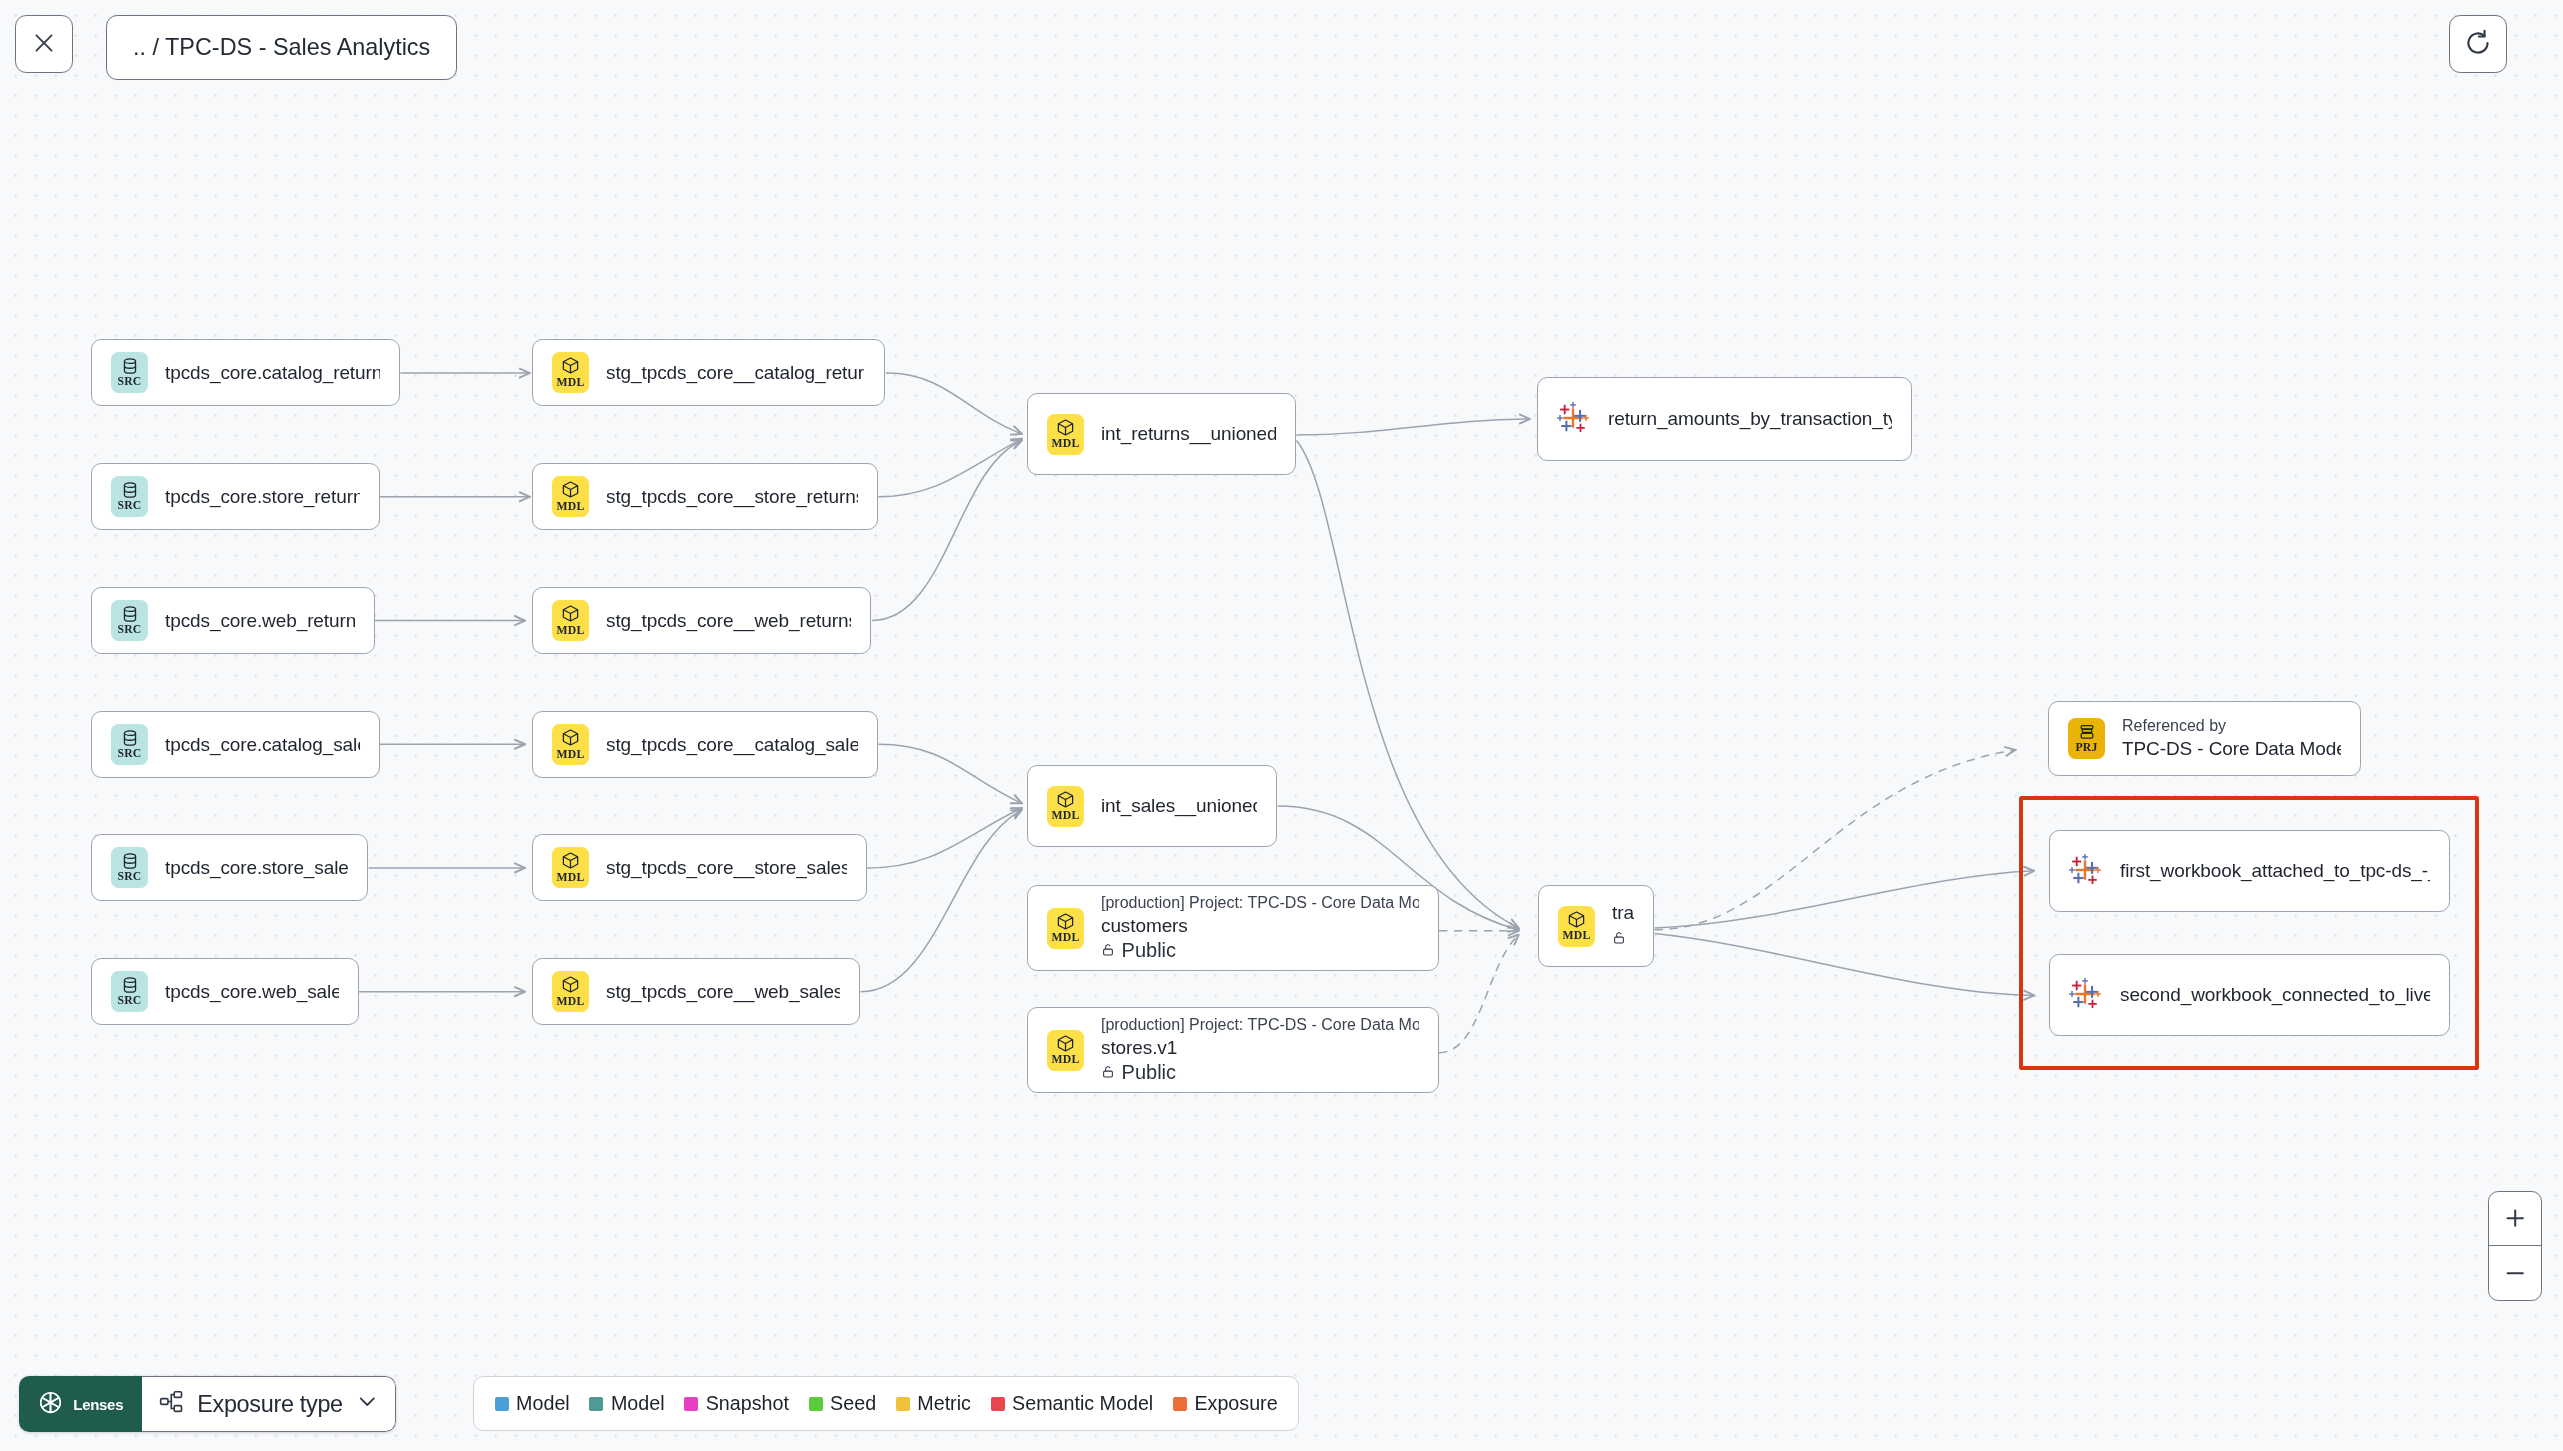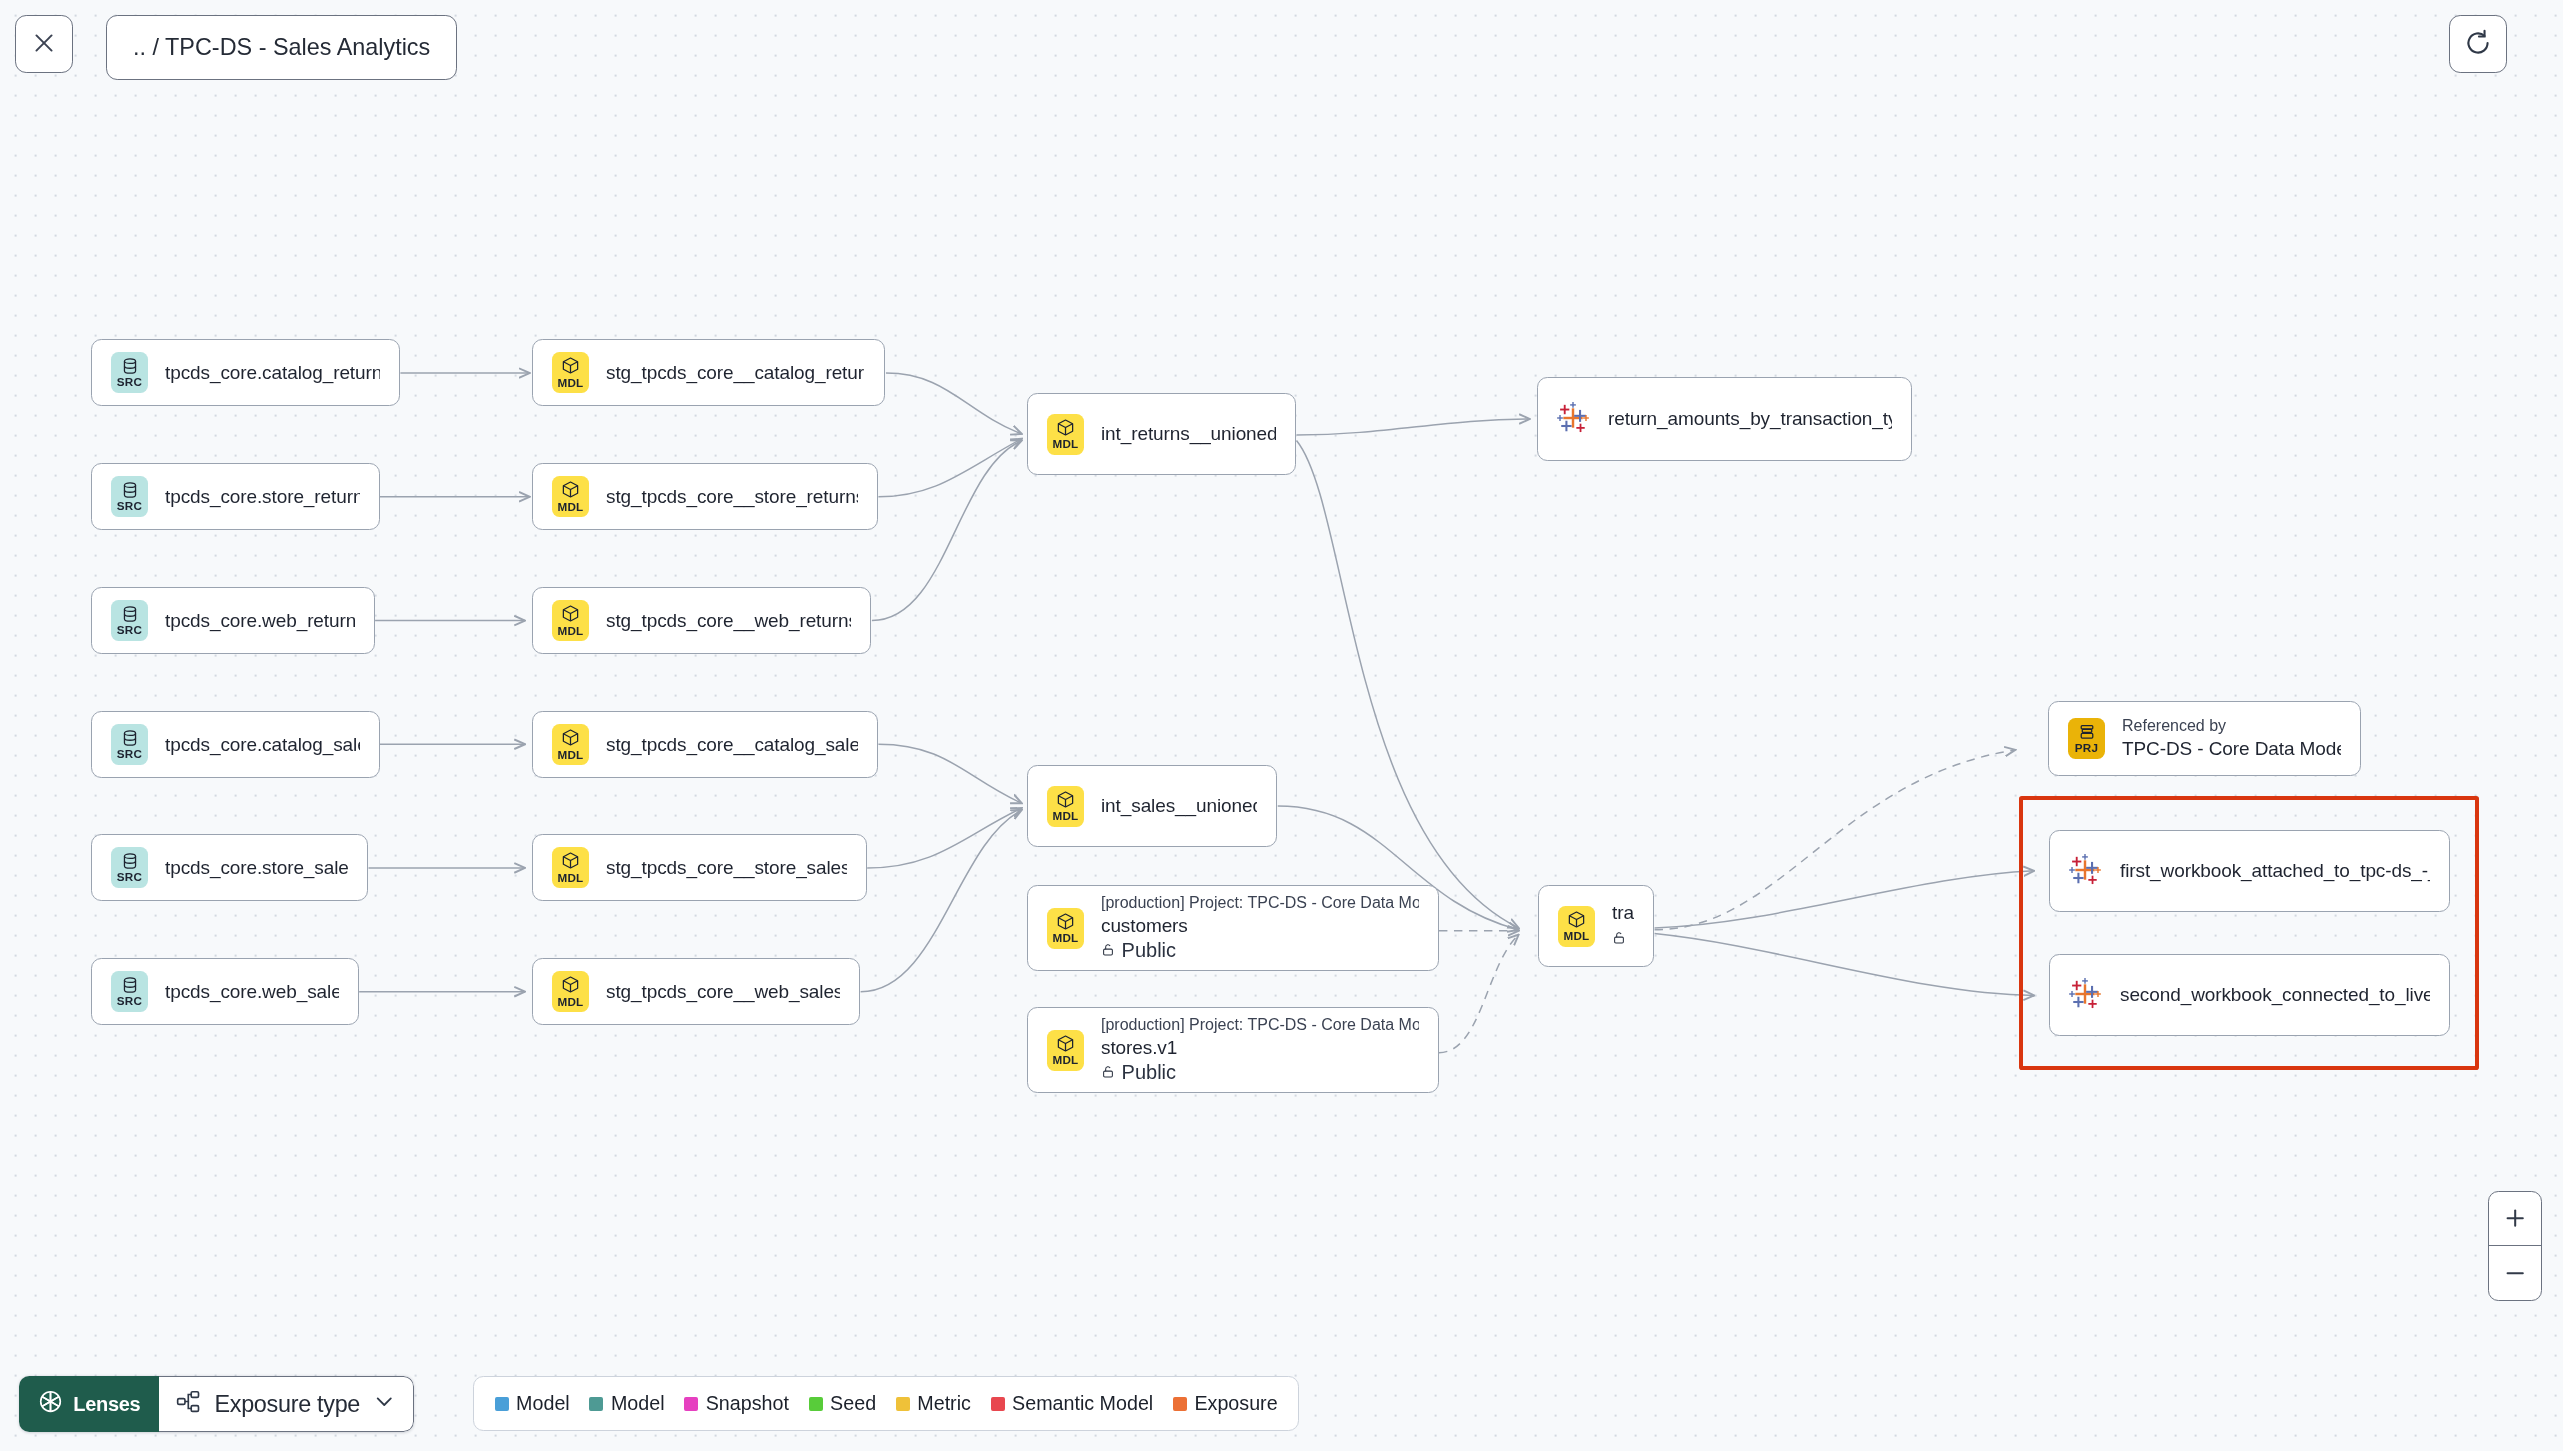--- a/index.html
+++ b/index.html
@@ -71,21 +71,21 @@
     align-items: center; justify-content: center;
     margin-right: 17px;
   }
   .badge.src { background: #b9e4e2; }
   .badge.mdl { background: #fde047; }
   .badge.prj { background: #eab308; }
   .badge .glyph { line-height: 0; }
   .badge .code {
     font-size: 11.7px; font-weight: 600; color: #1d2330;
     letter-spacing: 0.2px; margin-top: 0.9px;
-    font-family: Liberation Sans, sans-serif;
+    font-family: Liberation Serif, serif;
   }
   .node .label {
     font-size: 19px; color: #1f2430; white-space: nowrap;
     overflow: hidden; letter-spacing: -0.1px;
   }
   .node .stack { display: flex; flex-direction: column; gap: 2.8px; overflow: hidden; }
   .node .sub {
     font-size: 16px; color: #3b4252; white-space: nowrap; overflow: hidden;
   }
   .node .meta {
@@ -114,21 +114,21 @@
 
   #lenses-group {
     position: absolute; left: 19px; top: 28px; height: 56px;
     display: flex; align-items: stretch;
     border-radius: 10.3px; overflow: hidden;
     box-shadow: 0 0.9px 2.8px rgba(20,30,50,.18);
   }
   #lenses-btn {
     background: #1f5c4c; color: #ffffff;
     display: flex; align-items: center; gap: 10.3px;
-    padding: 0 19px; font-size: 20px; font-weight: 600; letter-spacing: -0.3px;
+    padding: 0 19px; font-size: 15px; font-weight: 600; letter-spacing: -0.3px;
   }
   #resource-type-btn {
     background: #ffffff; border: 1.5px solid #6b7280; border-left: none;
     border-radius: 0 10.3px 10.3px 0;
     display: flex; align-items: center; gap: 13px;
     padding: 0 17px 0 17px; font-size: 23.4px; color: #252b36; letter-spacing: -0.3px;
   }
 
   #legend {
     position: absolute; left: 473px; top: 28px; height: 55px;

